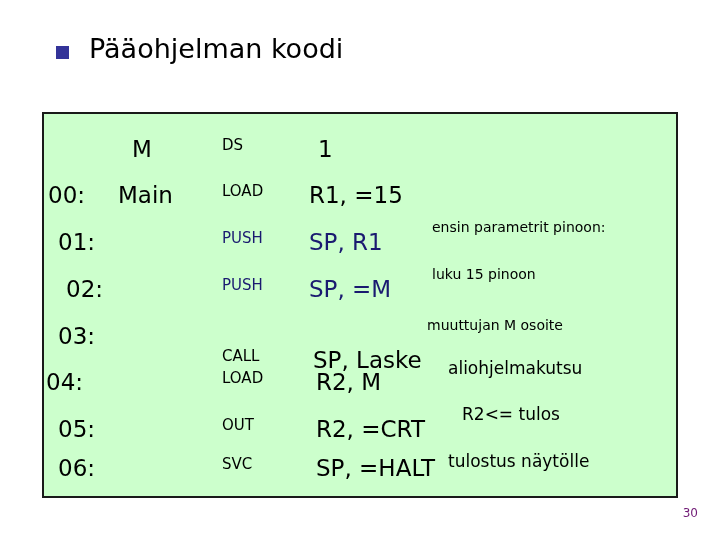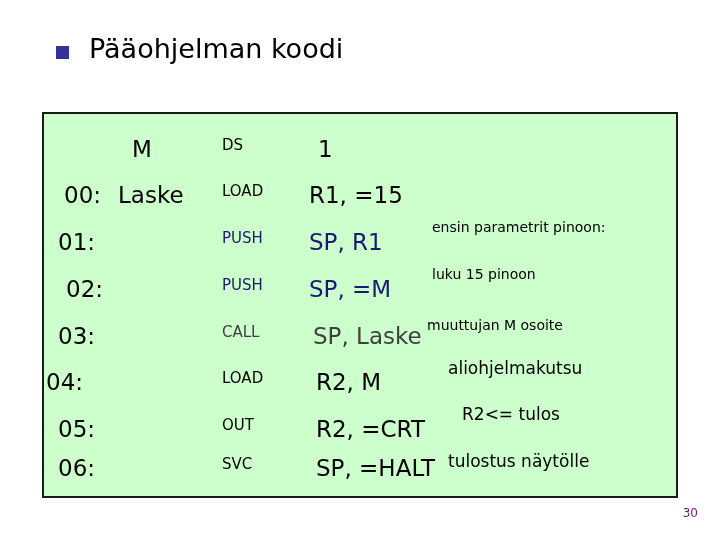--- a/index.html
+++ b/index.html
@@ -68,21 +68,21 @@
   
   .col-addr   { font-size: 23px; color: #000000; }
   .col-label  { font-size: 23px; color: #000000; }
   .col-op     { font-size: 15px; color: #000000; }
   .col-args   { font-size: 23px; color: #000000; }
   .col-note   { font-size: 14px; color: #000000; margin-top: 32px; }
 
   .op-blue,
   .args-blue  { color: #1a1a70; }
   .op-red,
-  .args-red   { color: #404040; }
+  .args-red   { color: #000000; margin-top: 24px; }
 
   .note-big   { font-size: 17px; }
 
   
   #page-number {
     position: absolute;
     right: 22px;
     top: 506px;
     font-size: 12px;
     color: #701a75;
@@ -98,22 +98,22 @@
 
 <div id="code-box">
 
   <div class="code-line" style="top:24px">
     <span class="cell col-label" style="left:88px">M</span>
     <span class="cell col-op" style="left:178px">DS</span>
     <span class="cell col-args" style="left:274px">1</span>
   </div>
 
   <div class="code-line" style="top:70px">
-    <span class="cell col-addr" style="left:20px">00:</span>
-    <span class="cell col-label" style="left:74px">Laske</span>
+    <span class="cell col-addr" style="left:4px">00:</span>
+    <span class="cell col-label" style="left:74px">Main</span>
     <span class="cell col-op" style="left:178px">LOAD</span>
     <span class="cell col-args" style="left:265px">R1, =15</span>
     <span class="cell col-note" style="left:388px;top:4px">ensin parametrit pinoon:</span>
   </div>
 
   <div class="code-line" style="top:117px">
     <span class="cell col-addr" style="left:14px">01:</span>
     <span class="cell col-op op-blue" style="left:178px">PUSH</span>
     <span class="cell col-args args-blue" style="left:265px">SP, R1</span>
     <span class="cell col-note" style="left:388px;top:4px">luku 15 pinoon</span>

